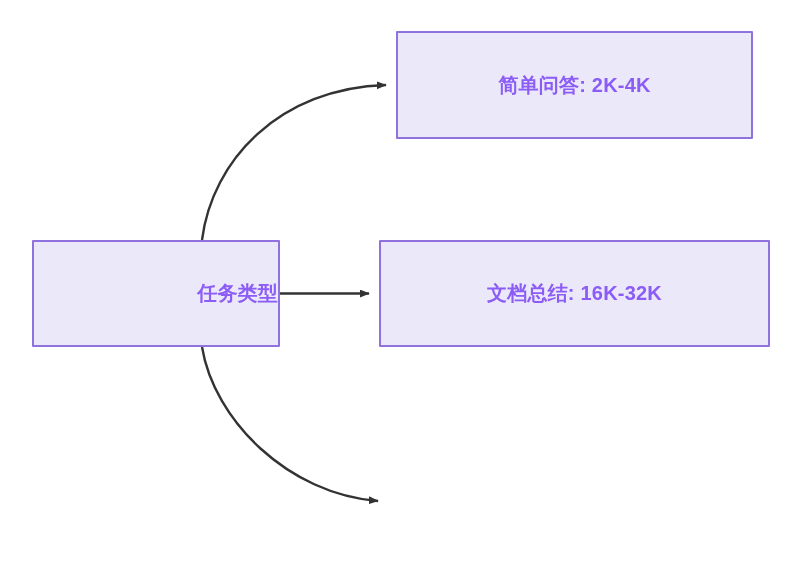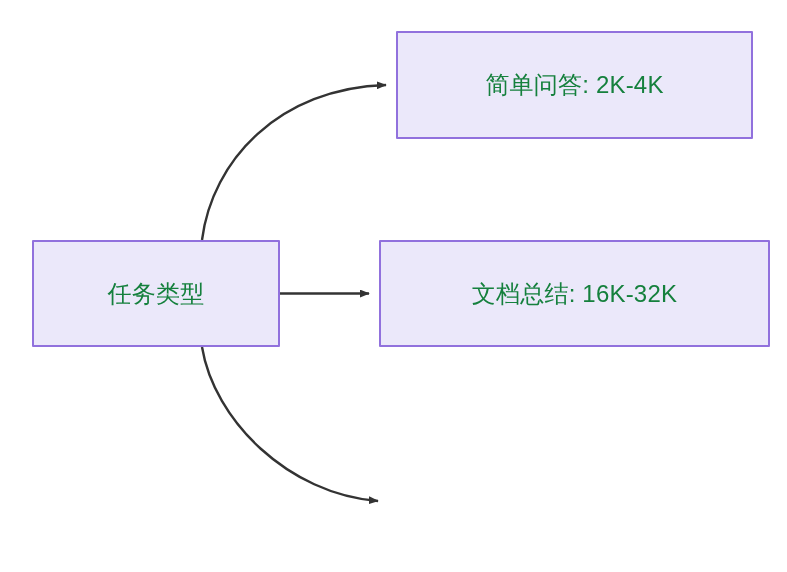--- a/index.html
+++ b/index.html
@@ -31,31 +31,33 @@
     box-sizing: border-box;
     background: #ebe8fa;
     border: 2px solid #9171dd;
     border-radius: 1px;
     display: flex;
     align-items: center;
     justify-content: center;
     text-align: center;
   }
   .node-label {
-    color: #15803d;
-    font-size: 24px;
+    color: #8b5cf6;
+    font-size: 20px;
     line-height: 1.25;
     letter-spacing: 0.2px;
     white-space: nowrap;
+    font-weight: bold;
   }
   #node-root {
     left: 32px;
     top: 240px;
     width: 248px;
     height: 107px;
+    justify-content: flex-end;
   }
   #node-simple-qa {
     left: 396px;
     top: 31px;
     width: 357px;
     height: 108px;
   }
   #node-doc-summary {
     left: 379px;
     top: 240px;

